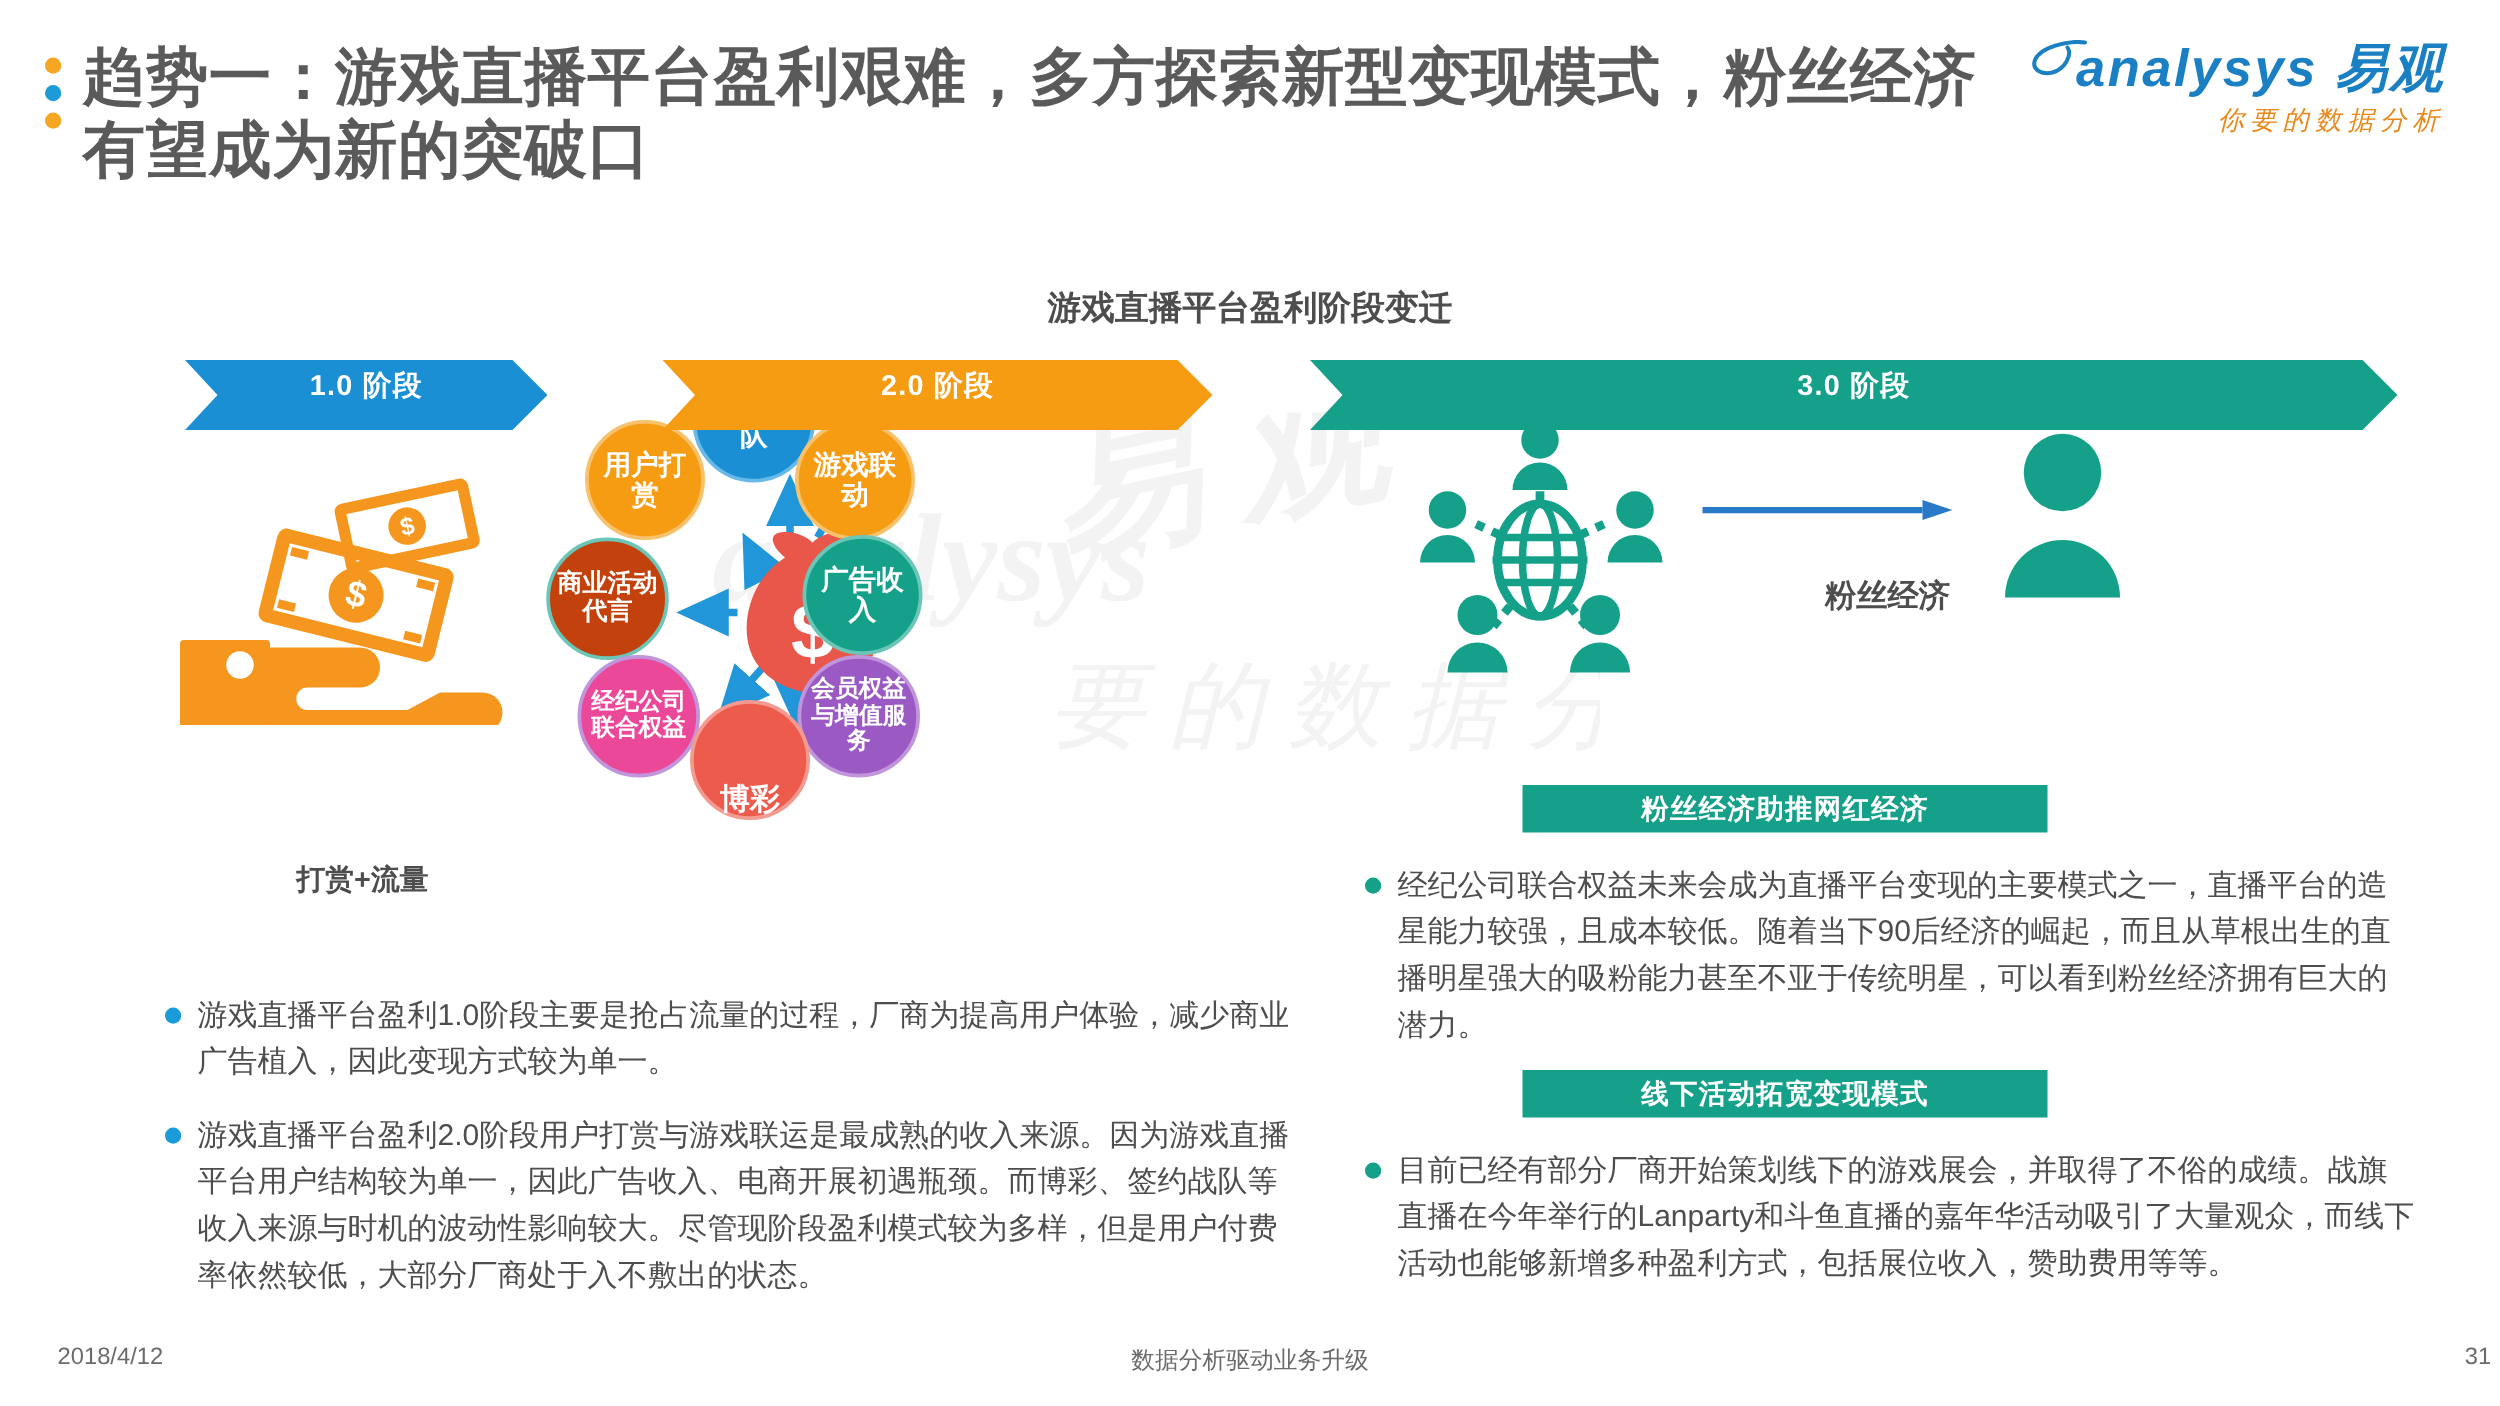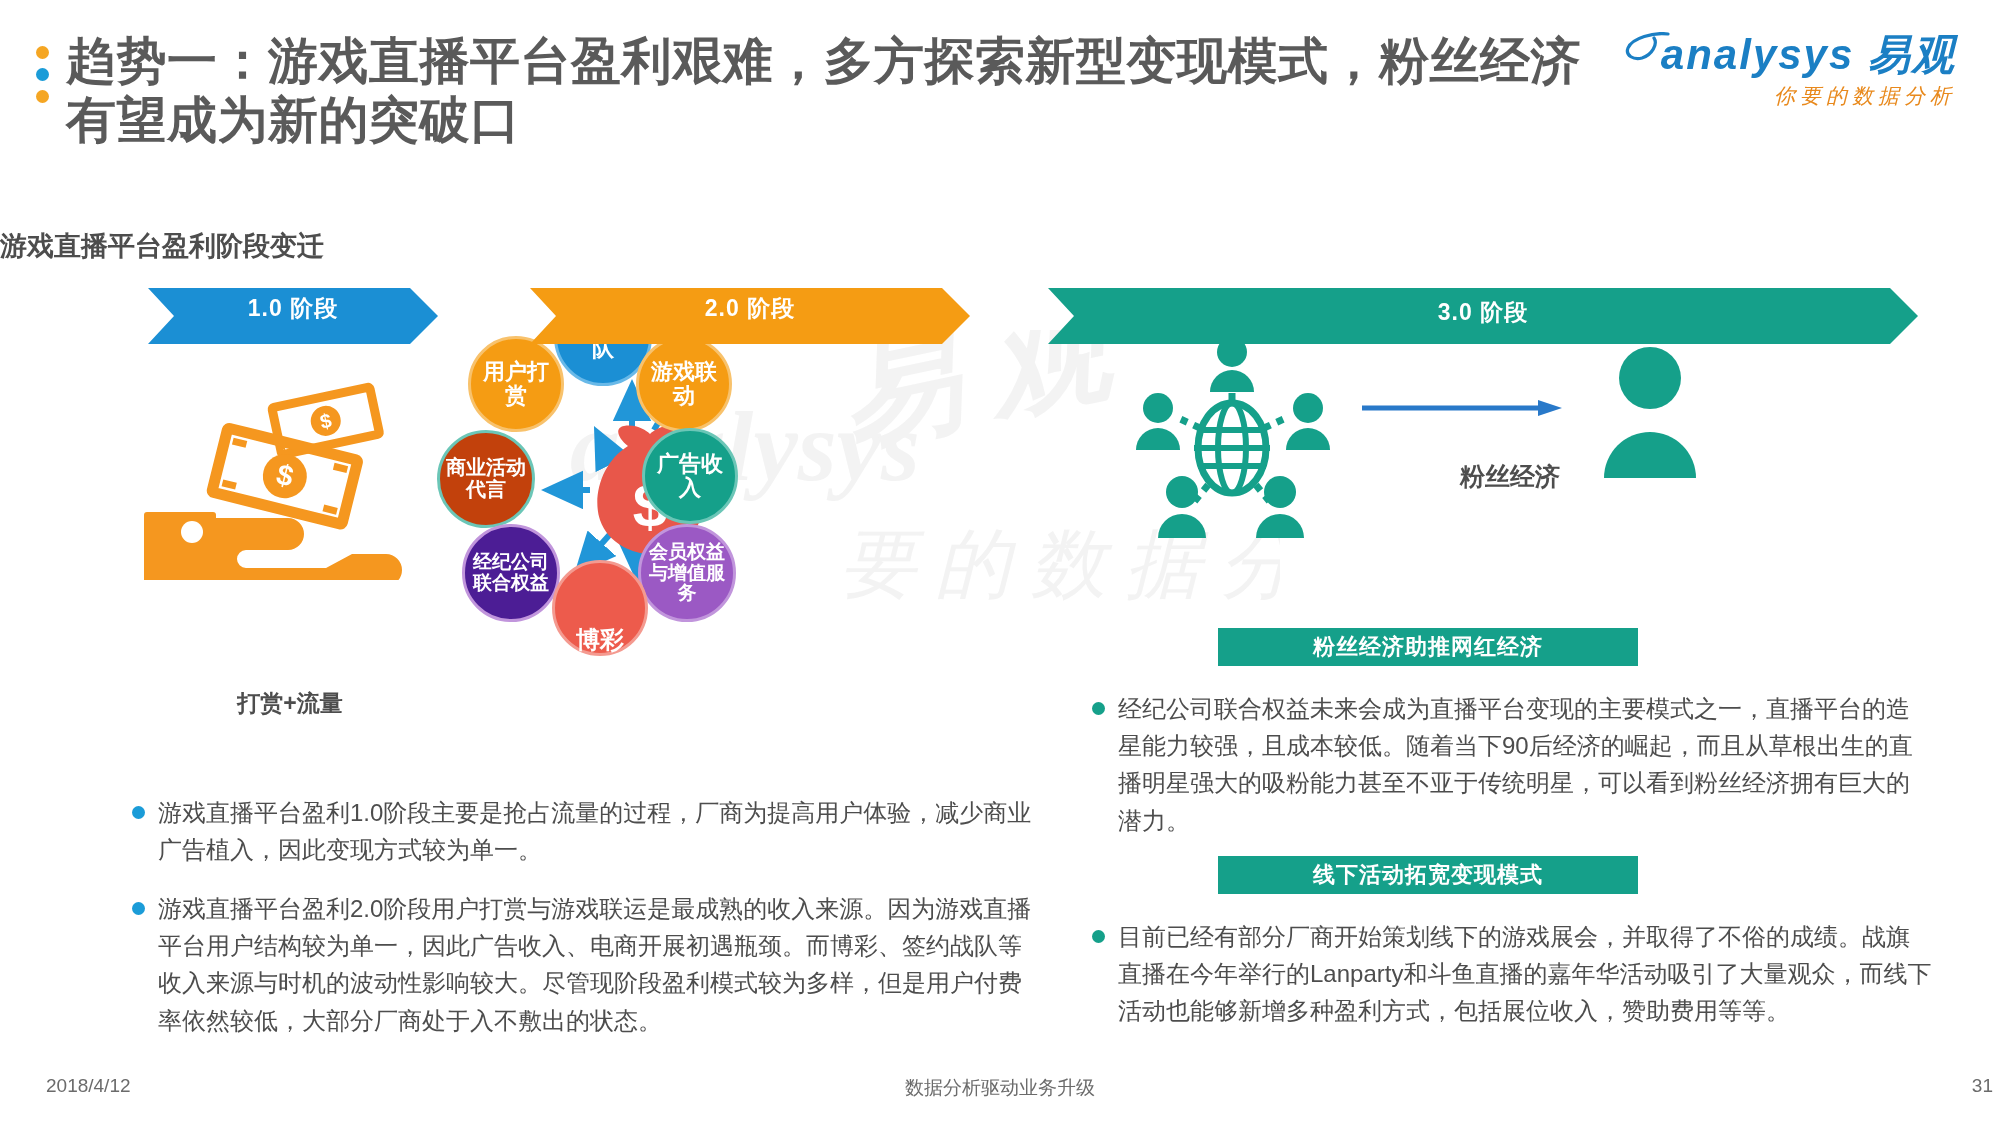--- a/index.html
+++ b/index.html
@@ -24,21 +24,21 @@
   }
   
   .logo-wrap{position:absolute;right:44px;top:34px;text-align:right;width:380px;}
   .logo-main{font-size:42px;font-weight:bold;font-style:italic;color:#1B7FC4;line-height:1;white-space:nowrap;}
   .logo-main .cn{color:#1B7FC4;font-style:italic;letter-spacing:2px;}
   .logo-sub{font-size:21px;color:#E8891C;font-style:italic;letter-spacing:5px;margin-top:6px;white-space:nowrap;font-family:"Liberation Serif",serif;}
   .logo-swoosh{position:absolute;left:48px;top:-2px;width:46px;height:30px;}
 
   
   #chart-heading{
-    position:absolute;left:0;top:228px;width:2000px;text-align:left;
+    position:absolute;left:0;top:228px;width:2000px;text-align:center;
     font-size:27px;font-weight:bold;color:#4d4d4d;
   }
 
   
   .stage-row{position:absolute;left:0;top:288px;width:2000px;height:56px;}
   .chev{
     position:absolute;height:40px;display:flex;align-items:center;justify-content:center;
     color:#fff;font-size:23px;font-weight:bold;letter-spacing:1px;
   }
   .chev span{position:relative;z-index:2;}
@@ -124,21 +124,21 @@
         <polygon points="0,0 262,0 290,28 262,56 0,56 26,28" fill="#1B8FD4"></polygon>
       </svg>
       <span>1.0 阶段</span>
     </div>
     <div class="chev" style="left:530px;width:440px;">
       <svg class="shape" viewBox="0 0 440 56" preserveAspectRatio="none">
         <polygon points="0,0 412,0 440,28 412,56 0,56 26,28" fill="#F59C13"></polygon>
       </svg>
       <span>2.0 阶段</span>
     </div>
-    <div class="chev" style="left:1048px;width:870px;align-items:flex-end;">
+    <div class="chev" style="left:1048px;width:870px;">
       <svg class="shape" viewBox="0 0 870 56" preserveAspectRatio="none">
         <polygon points="0,0 842,0 870,28 842,56 0,56 26,28" fill="#15A08A"></polygon>
       </svg>
       <span>3.0 阶段</span>
     </div>
   </div>
 
   <svg class="watermark" viewBox="0 0 720 380">
     <g fill="#d8d8d8" font-family="Liberation Serif, serif" font-style="italic">
       <text x="10" y="150" font-size="100" font-weight="bold">analysys</text>
@@ -218,21 +218,21 @@
     </div>
 
     <div class="bubble" style="left:17px;top:80px;width:98px;height:98px;background:#c2410c;border:3px solid #6BC6B7;font-size:20px;">
       <span class="txt">商业活动代言</span>
     </div>
 
     <div class="bubble" style="left:218px;top:174px;width:98px;height:98px;background:#9B59C4;border:3px solid #C195DC;font-size:19px;">
       <span class="txt">会员权益与增值服务</span>
     </div>
 
-    <div class="bubble" style="left:42px;top:174px;width:98px;height:98px;background:#4c1d95;border:3px solid #C195DC;font-size:19px;">
+    <div class="bubble" style="left:42px;top:174px;width:98px;height:98px;background:#ec4899;border:3px solid #C195DC;font-size:19px;">
       <span class="txt">经纪公司联合权益</span>
     </div>
 
     <div class="bubble" style="left:132px;top:210px;width:96px;height:96px;background:#ED5B4C;border:3px solid #F49A90;font-size:24px;align-items:flex-end;">
       <span class="txt">博彩</span>
     </div>
   </div>
 
   <svg class="fan-graphic" viewBox="0 0 680 220">
     <g fill="#15A08A">

